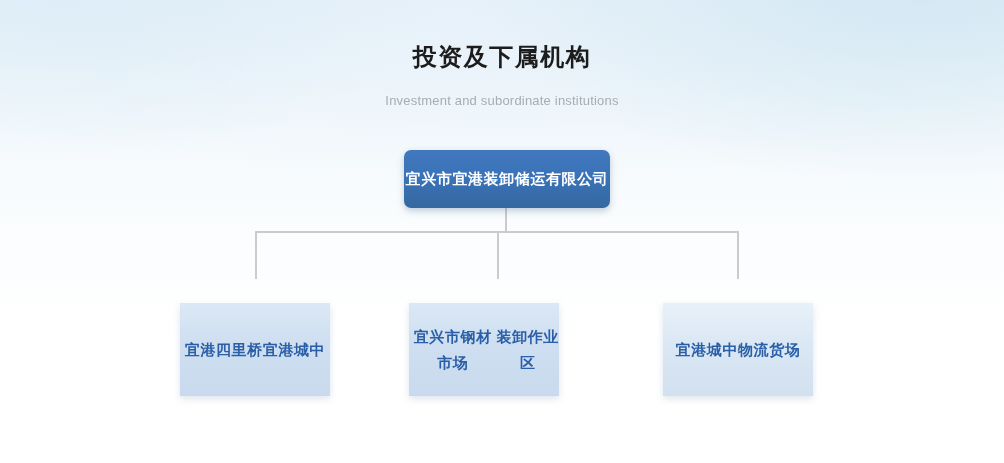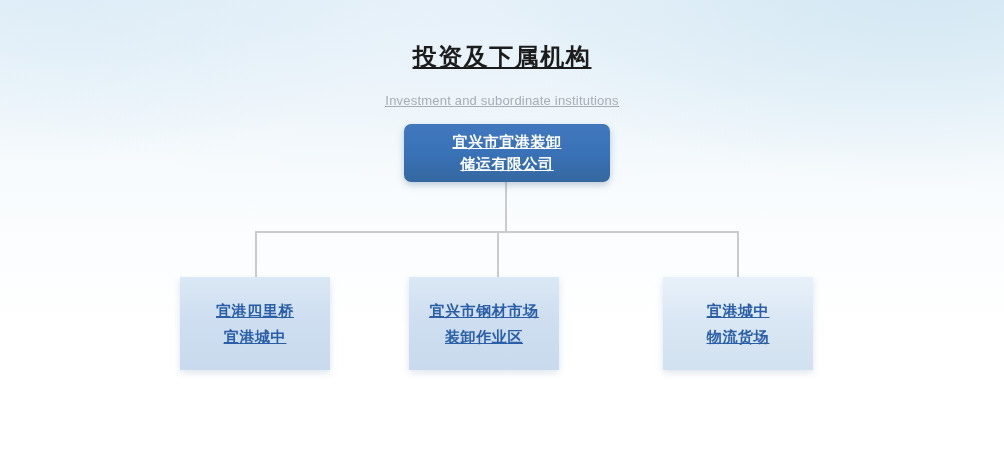--- a/index.html
+++ b/index.html
@@ -1,16 +1,16 @@
 <!DOCTYPE html>
 <html><head>
 <meta charset="utf-8">
 <title>Org Chart</title>
 <style>
-  * { margin:0; padding:0; box-sizing:border-box;text-decoration:underline; }
+  * { margin:0; padding:0; box-sizing:border-box; }
 
   html, body {
     width:1004px; height:463px;
     overflow:hidden;
   }
 
   body {
     font-family:"Liberation Sans", sans-serif;
     background:#ffffff;
   }
@@ -61,24 +61,25 @@
     position:absolute;
     background:#c9cbcd;
   }
   .conn-v { width:2px; }
   .conn-h { height:2px; }
 
   
   .node {
     position:absolute;
     display:flex;
-    flex-direction:column;
+    flex-direction:row;
     align-items:center;
     justify-content:center;
     text-align:center;
+    margin-top:26px;
   }
 
   #node-root {
     left:404px; top:124px;
     width:206px; height:58px;
     border-radius:7px;
     background:linear-gradient(180deg,#4178bd 0%, #3a72b8 48%, #34689f 100%);
     box-shadow:0 3px 7px rgba(40,80,130,0.28);
   }
   #node-root .node-line {

